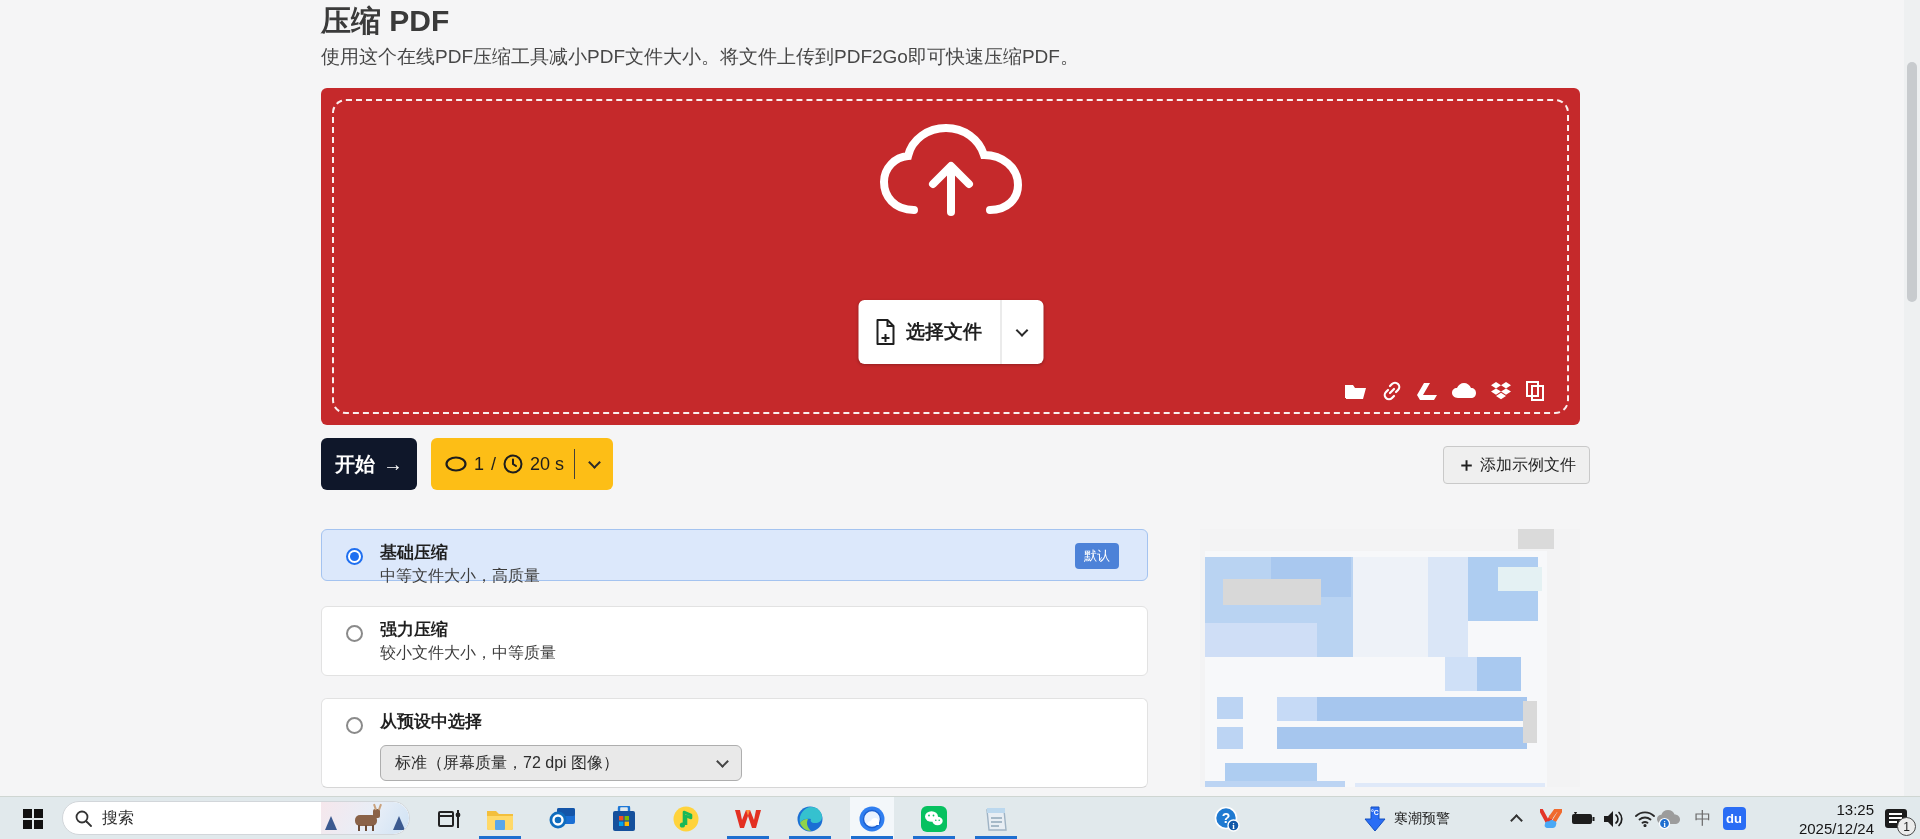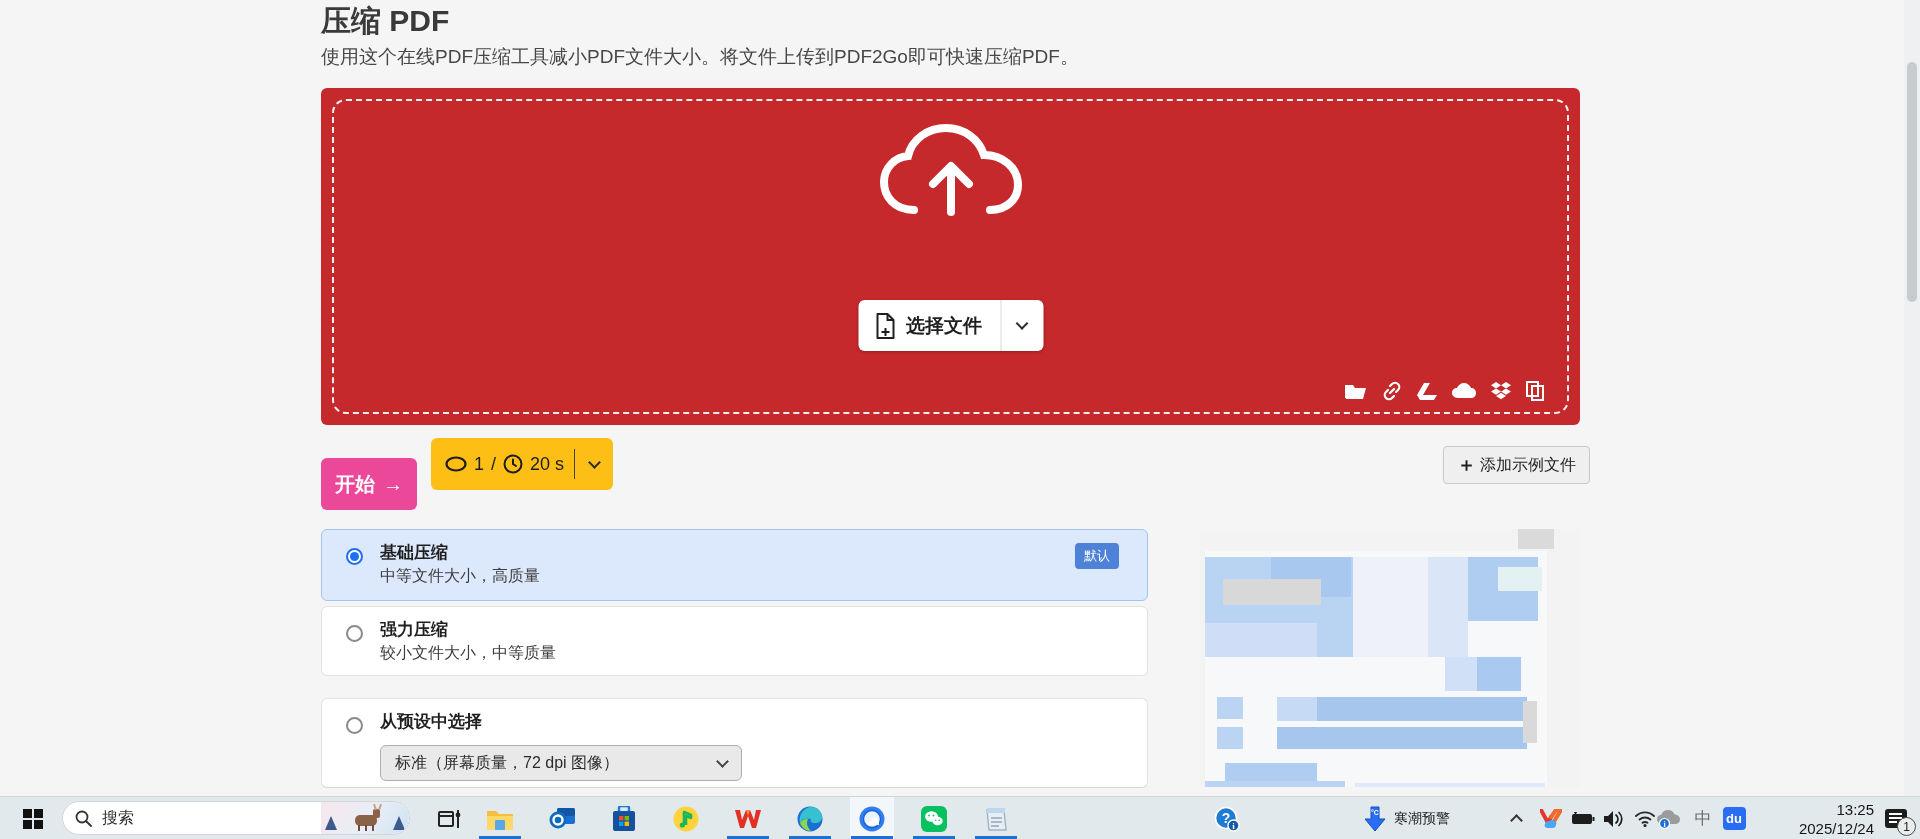--- a/index.html
+++ b/index.html
@@ -9,45 +9,45 @@
 
   
   #page-title { left:321px; top:1px; font-size:30px; font-weight:bold; color:#3a3a3a; }
   #page-subtitle { left:321px; top:44px; font-size:19px; color:#474747; }
 
   
   #dropzone { left:321px; top:88px; width:1259px; height:337px; background:#c5292b; border-radius:6px; }
   #dropzone-dashed { position:absolute; inset:11px; border:2px dashed rgba(255,255,255,.92); border-radius:14px; }
   #cloud-icon { left:50%; top:36px; transform:translateX(-50%); }
   #drop-text { left:0; right:0; top:163px; text-align:center; color:#fff; font-size:20px; }
-  #choose-btn { left:50%; top:212px; transform:translateX(-50%); height:51px; background:#fff;
+  #choose-btn { left:50%; top:212px; transform:translateX(-50%); height:64px; background:#fff;
                 border-radius:6px; display:flex; align-items:center; box-shadow:0 1px 3px rgba(0,0,0,.25); cursor:pointer; }
   #choose-main { display:flex; align-items:center; gap:10px; padding:0 18px 0 16px; height:100%; }
   #choose-label { font-size:19px; font-weight:bold; color:#1f1f1f; }
   #choose-split { width:1px; height:100%; background:#d7d7d7; }
   #choose-caret { width:42px; height:100%; display:flex; align-items:center; justify-content:center; }
   .chev { width:9px; height:9px; border-right:2px solid #2a2a2a; border-bottom:2px solid #2a2a2a; transform:rotate(45deg); margin-top:-4px; }
   #source-icons { right:36px; bottom:24px; display:flex; gap:15px; align-items:center; }
   #source-icons svg { display:block; }
 
   
-  #start-btn { left:321px; top:438px; width:96px; height:52px; background:#ec4899; border-radius:6px;
-               color:#fff; font-size:20px; font-weight:bold; display:flex; align-items:center; justify-content:center; gap:8px; cursor:pointer;margin-top:20px; }
+  #start-btn { left:321px; top:438px; width:96px; height:52px; background:#0f172a; border-radius:6px;
+               color:#fff; font-size:20px; font-weight:bold; display:flex; align-items:center; justify-content:center; gap:8px; cursor:pointer; }
   #credits-btn { left:431px; top:438px; width:182px; height:52px; background:#fdbe16; border-radius:6px;
                  display:flex; align-items:center; color:#1d1d1d; font-size:18px; cursor:pointer; }
   #credits-main { display:flex; align-items:center; gap:7px; padding:0 10px 0 14px; flex:1; }
   #credits-split { width:1px; height:30px; background:#43403a; }
   #credits-caret { width:38px; display:flex; align-items:center; justify-content:center; }
   #example-btn { left:1443px; top:446px; height:38px; padding:0 13px; background:#efefef; border:1px solid #c9c9c9;
                  border-radius:4px; display:flex; align-items:center; gap:4px; font-size:16px; color:#1f1f1f; cursor:pointer; }
   #example-plus { font-size:19px; font-weight:bold; }
 
   
   .opt { left:321px; width:827px; border-radius:6px; }
-  #opt-basic  { top:529px; height:72px; background:#dce8fb; border:1px solid #a4c3f0; }
+  #opt-basic  { top:529px; height:52px; background:#dce8fb; border:1px solid #a4c3f0; }
   #opt-strong { top:606px; height:70px; background:#fff; border:1px solid #e2e2e2; }
   #opt-preset { top:698px; height:90px; background:#fff; border:1px solid #e2e2e2; border-bottom-color:#d6d6d6; }
   .radio { position:absolute; left:24px; top:18px; width:17px; height:17px; border-radius:50%; background:#fff; border:2px solid #8a8a8a; }
   .radio.sel { border-color:#1f6ff0; }
   .radio.sel::after { content:""; position:absolute; inset:2px; border-radius:50%; background:#1f6ff0; }
   .opt-title { position:absolute; left:58px; top:11px; font-size:17px; font-weight:bold; color:#1f1f1f; }
   .opt-desc  { position:absolute; left:58px; top:36px; font-size:16px; color:#3d3d3d; }
   #default-badge { position:absolute; right:28px; top:13px; background:#4d82d8; color:#fff; font-size:13px;
                    padding:4px 9px; border-radius:4px; }
   #preset-select { position:absolute; left:58px; top:46px; width:362px; height:36px; background:#e9e9e9;

